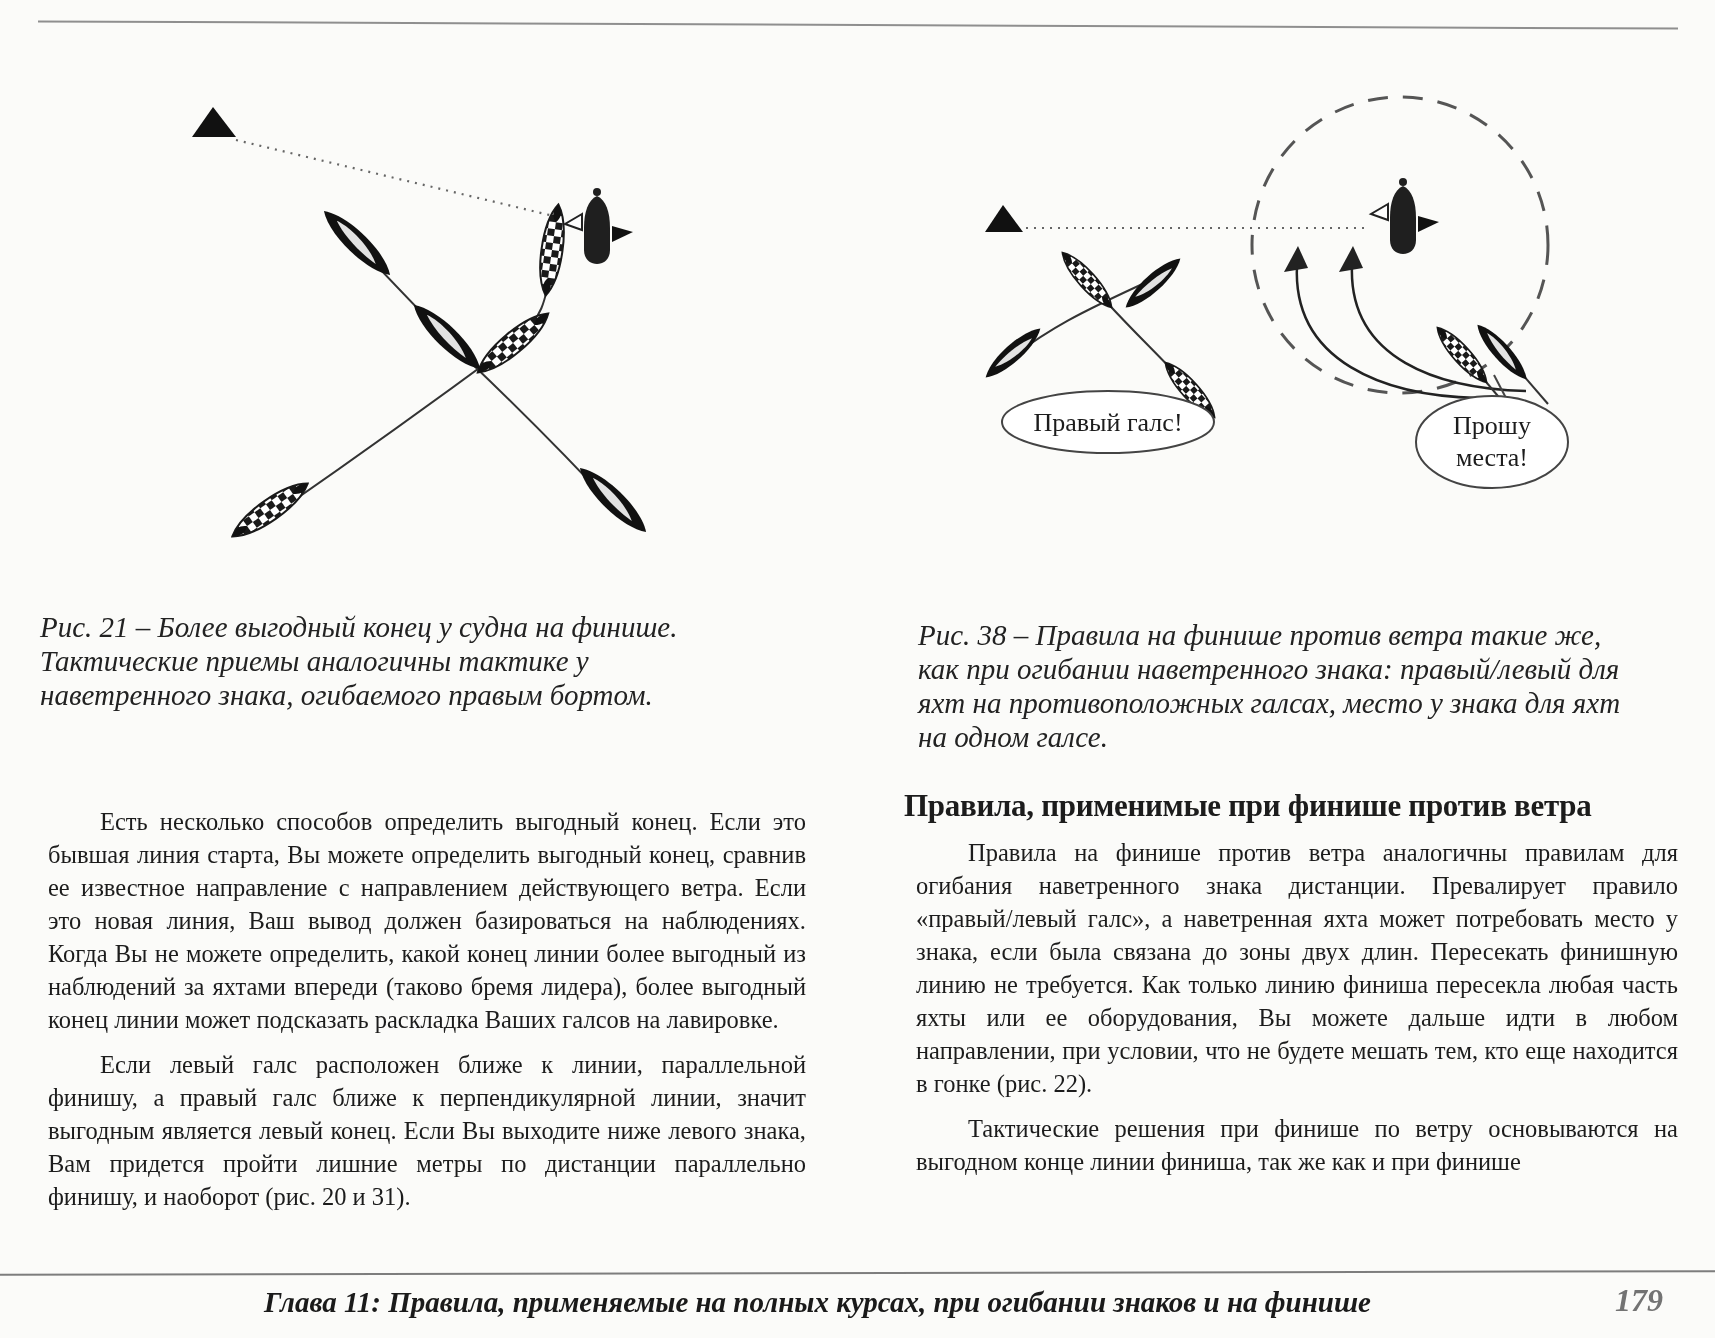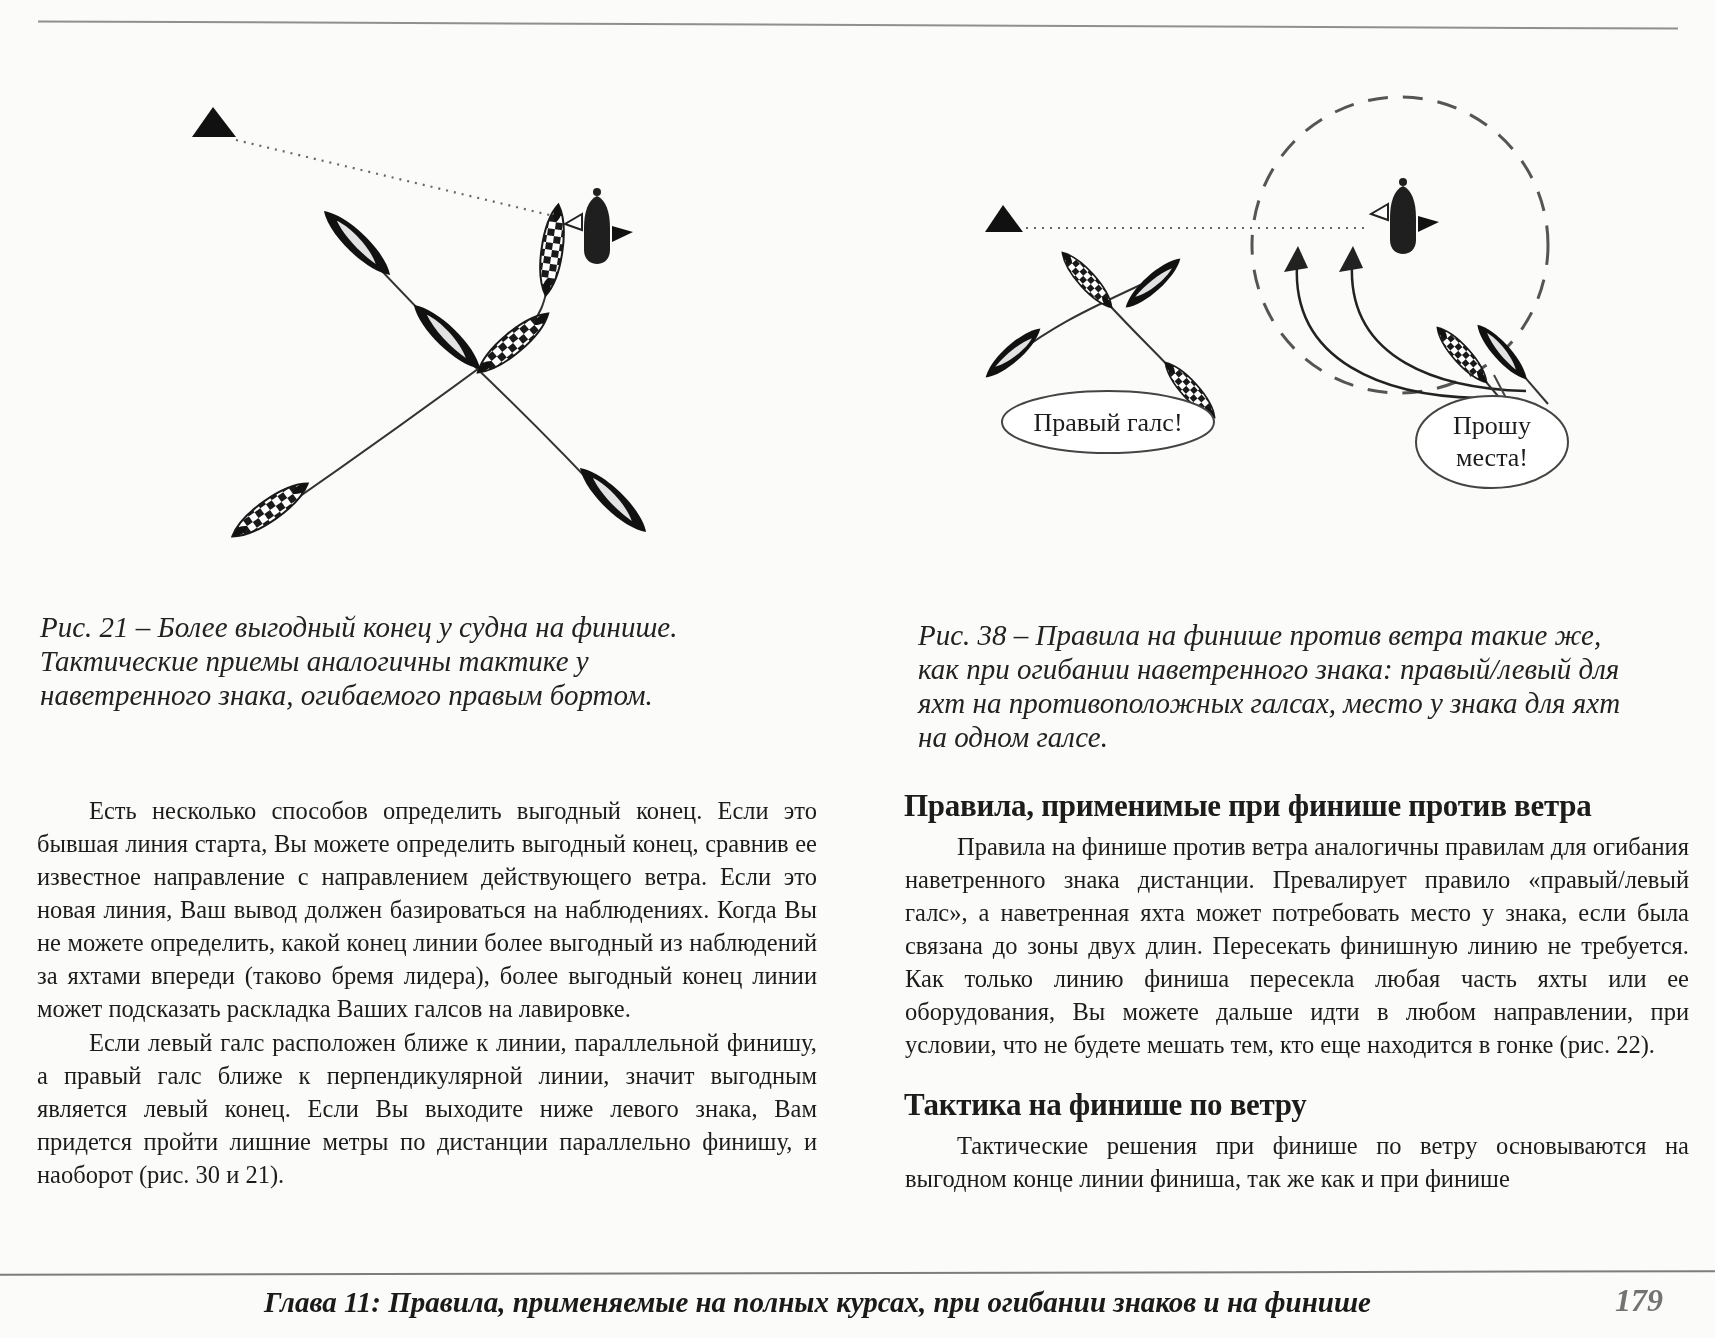--- a/index.html
+++ b/index.html
@@ -14,21 +14,21 @@
   .fig{position:absolute;}
   .caption{
     position:absolute;font-style:italic;font-size:29px;line-height:34px;
     color:#222;
   }
   .caption-21{left:40px;top:610px;width:712px;}
   .caption-22{left:918px;top:618px;width:712px;}
   .column{position:absolute;font-size:24.5px;line-height:33px;text-align:justify;}
   .col-left{left:36px;top:793px;width:782px;}
   .col-right{left:904px;top:788px;width:786px;}
-  .column p{margin:1px;text-indent:52px;}
+  .column p{margin:12px;text-indent:52px;}
   h2.section{
     margin:0 0 6px 0;font-size:31px;line-height:36px;font-weight:bold;
     font-family:"Liberation Serif", serif;letter-spacing:-0.3px;text-indent:0;
   }
   h2.second{margin-top:26px;}
   .footer-text{
     position:absolute;top:1286px;left:150px;right:230px;text-align:center;
     font-style:italic;font-weight:bold;font-size:29px;color:#1a1a1a;
   }
   .page-number{
@@ -116,25 +116,24 @@
   <ellipse cx="612" cy="382" rx="76" ry="46" fill="#ffffff" stroke="#444" stroke-width="2"></ellipse>
   <text x="612" y="374" font-size="26" text-anchor="middle" fill="#1c1c1c">Прошу</text>
   <text x="612" y="406" font-size="26" text-anchor="middle" fill="#1c1c1c">места!</text>
 </svg>
 
 <div class="caption caption-21">Рис. 21 – Более выгодный конец у судна на финише. Тактические приемы аналогичны тактике у наветренного знака, огибаемого правым бортом.</div>
 <div class="caption caption-22">Рис. 38 – Правила на финише против ветра такие же, как при огибании наветренного знака: правый/левый для яхт на противоположных галсах, место у знака для яхт на одном галсе.</div>
 
 <div class="column col-left">
   <p>Есть несколько способов определить выгодный конец. Если это бывшая линия старта, Вы можете определить выгодный конец, сравнив ее известное направление с направлением действующего ветра. Если это новая линия, Ваш вывод должен базироваться на наблюдениях. Когда Вы не можете определить, какой конец линии более выгодный из наблюдений за яхтами впереди (таково бремя лидера), более выгодный конец линии может подсказать раскладка Ваших галсов на лавировке.</p>
-  <p>Если левый галс расположен ближе к линии, параллельной финишу, а правый галс ближе к перпендикулярной линии, значит выгодным является левый конец. Если Вы выходите ниже левого знака, Вам придется пройти лишние метры по дистанции параллельно финишу, и наоборот (рис. 30 и 21).</p>
+  <p>Если левый галс расположен ближе к линии, параллельной финишу, а правый галс ближе к перпендикулярной линии, значит выгодным является левый конец. Если Вы выходите ниже левого знака, Вам придется пройти лишние метры по дистанции параллельно финишу, и наоборот (рис. 20 и 31).</p>
 </div>
 
 <div class="column col-right">
   <h2 class="section">Правила, применимые при финише против ветра</h2>
   <p>Правила на финише против ветра аналогичны правилам для огибания наветренного знака дистанции. Превалирует правило «правый/левый галс», а наветренная яхта может потребовать место у знака, если была связана до зоны двух длин. Пересекать финишную линию не требуется. Как только линию финиша пересекла любая часть яхты или ее оборудования, Вы можете дальше идти в любом направлении, при условии, что не будете мешать тем, кто еще находится в гонке (рис. 22).</p>
-  <h2 class="section second">Тактика на финише по ветру</h2>
   <p>Тактические решения при финише по ветру основываются на выгодном конце линии финиша, так же как и при финише</p>
 </div>
 
 <div class="rule footer-rule"></div>
 <div class="footer-text">Глава 11: Правила, применяемые на полных курсах, при огибании знаков и на финише</div>
 <div class="page-number">179</div>
 
 </body></html>

